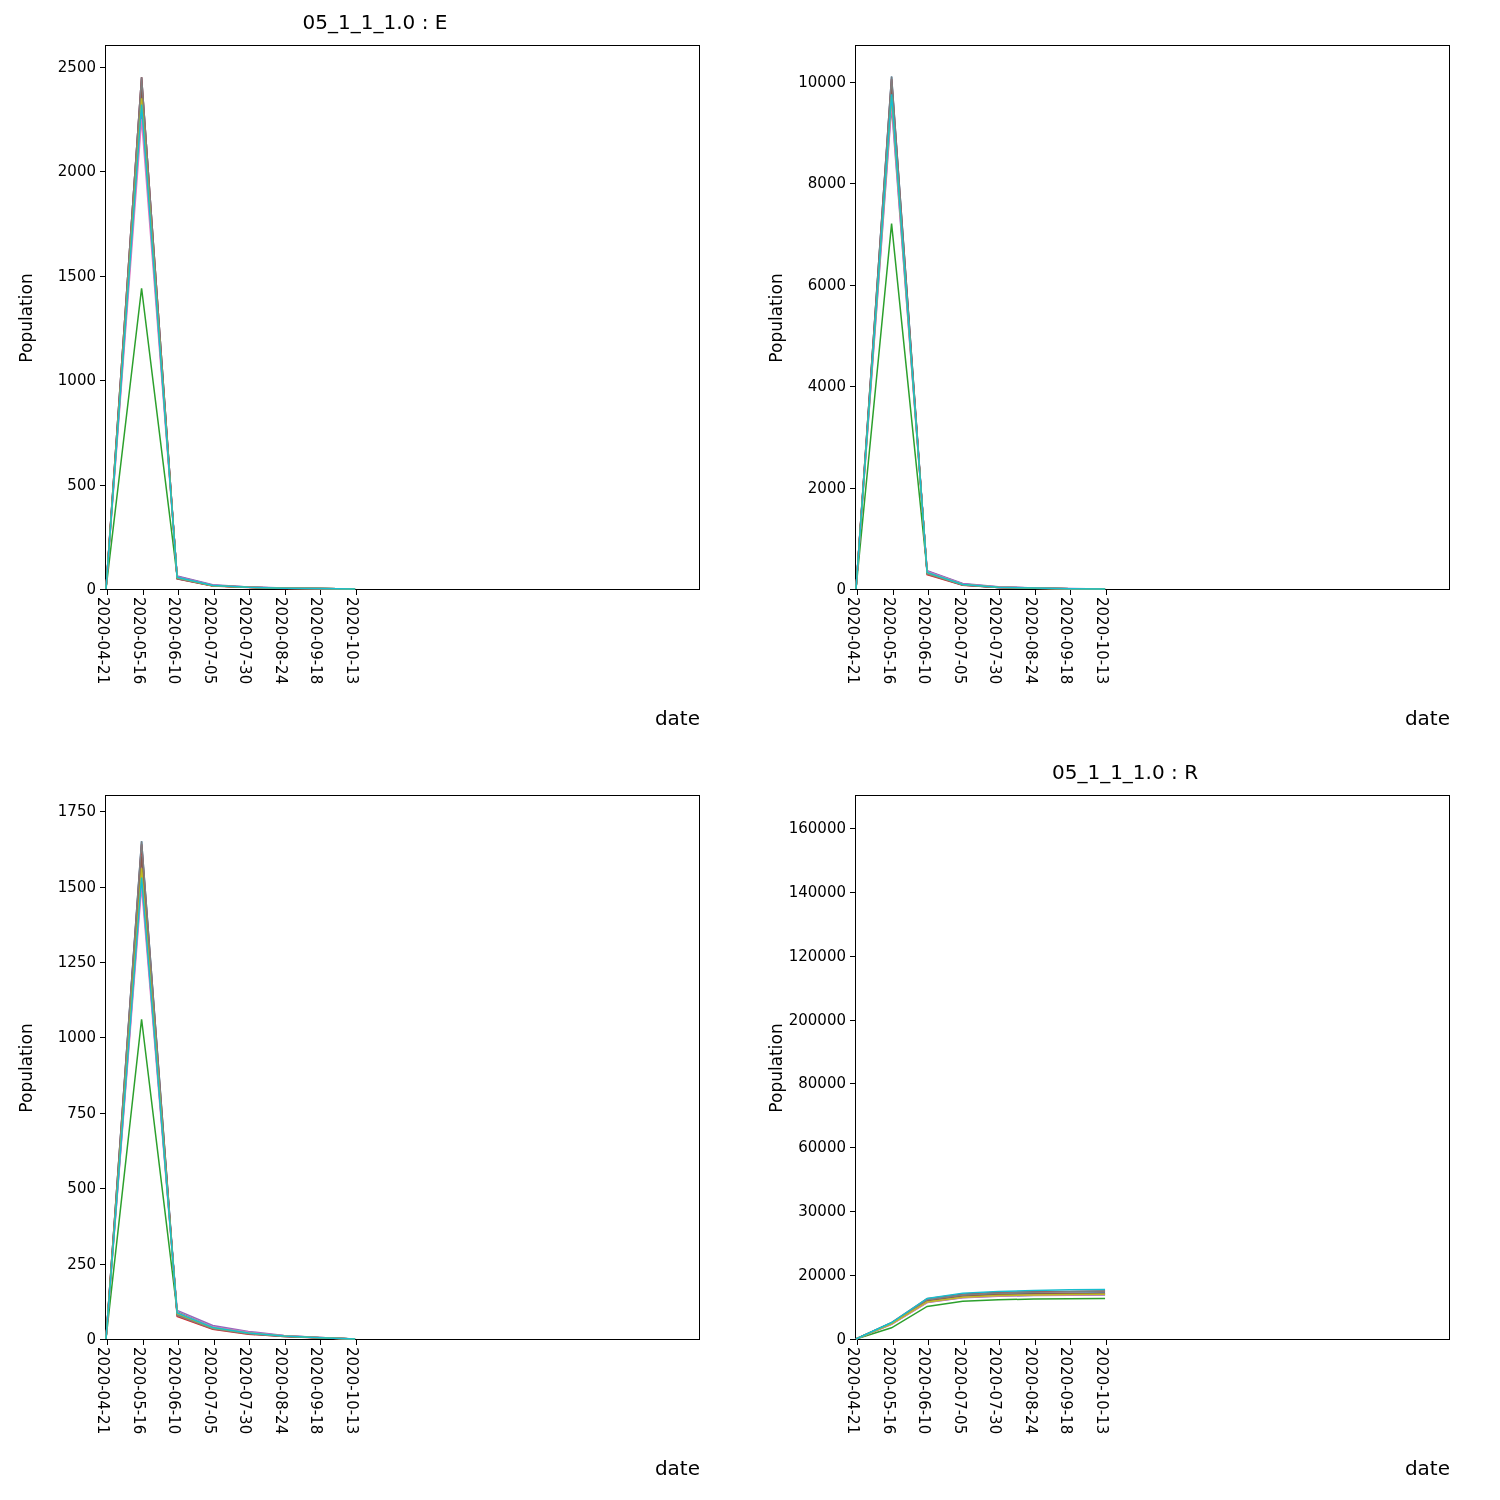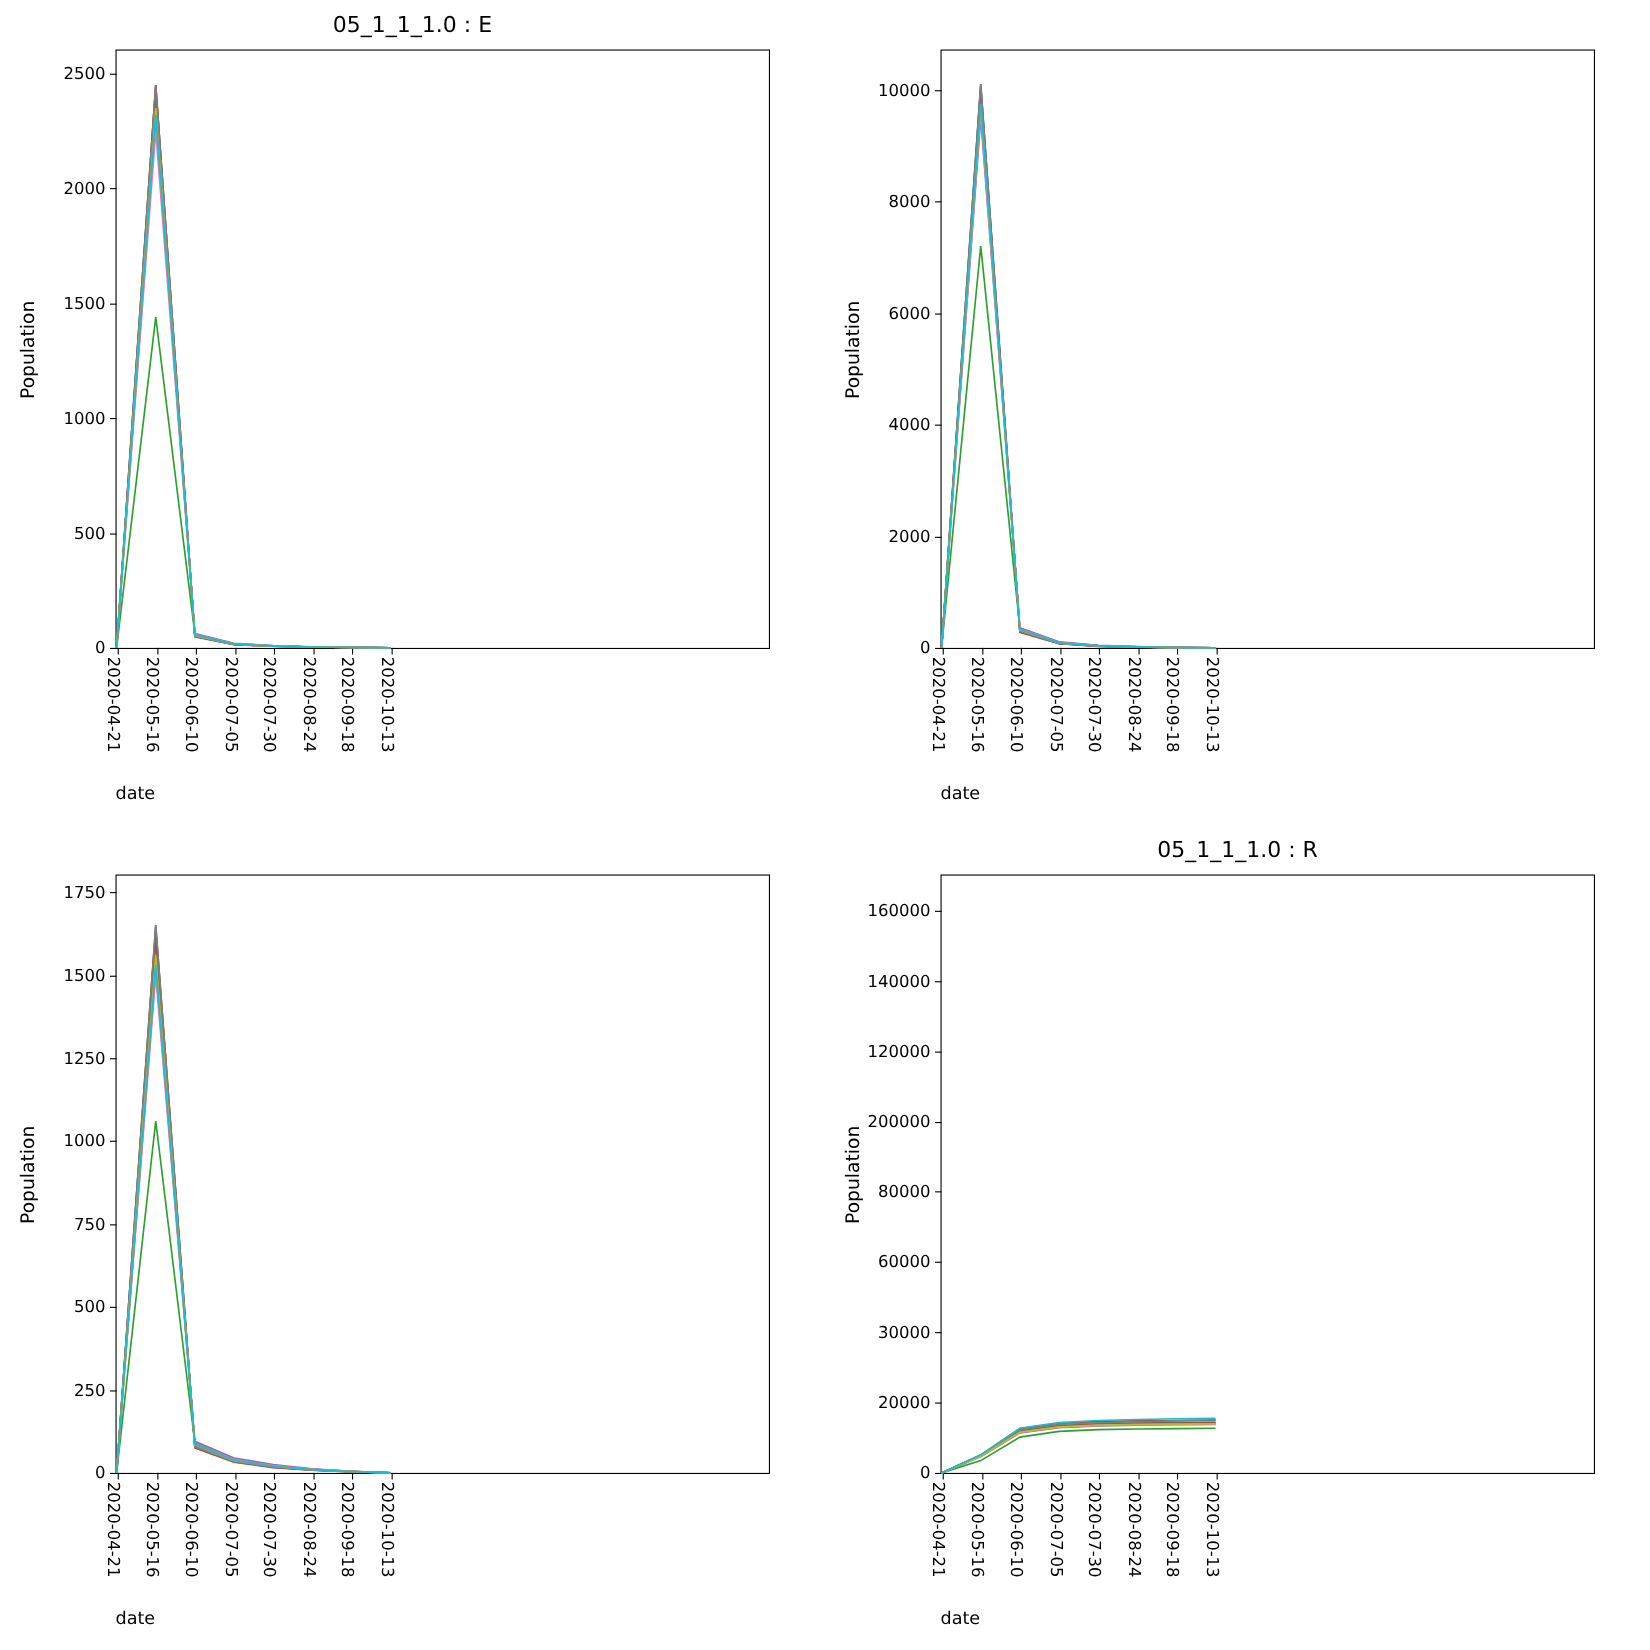--- a/index.html
+++ b/index.html
@@ -49,22 +49,22 @@
   }
   .ylabel span {
     transform: rotate(-90deg);
     white-space: nowrap;
     font-size: 17px;
   }
   .xlabel {
     position: absolute;
     left: 105px; right: 50px;
     bottom: 20px;
-    text-align: left;
-    font-size: 16px;
+    text-align: right;
+    font-size: 20px;
   }
   .ytick {
     position: absolute;
     right: 100%;
     transform: translateY(50%);
     padding-right: 10px;
     font-size: 15px;
     white-space: nowrap;
   }
   .ytick::after {

